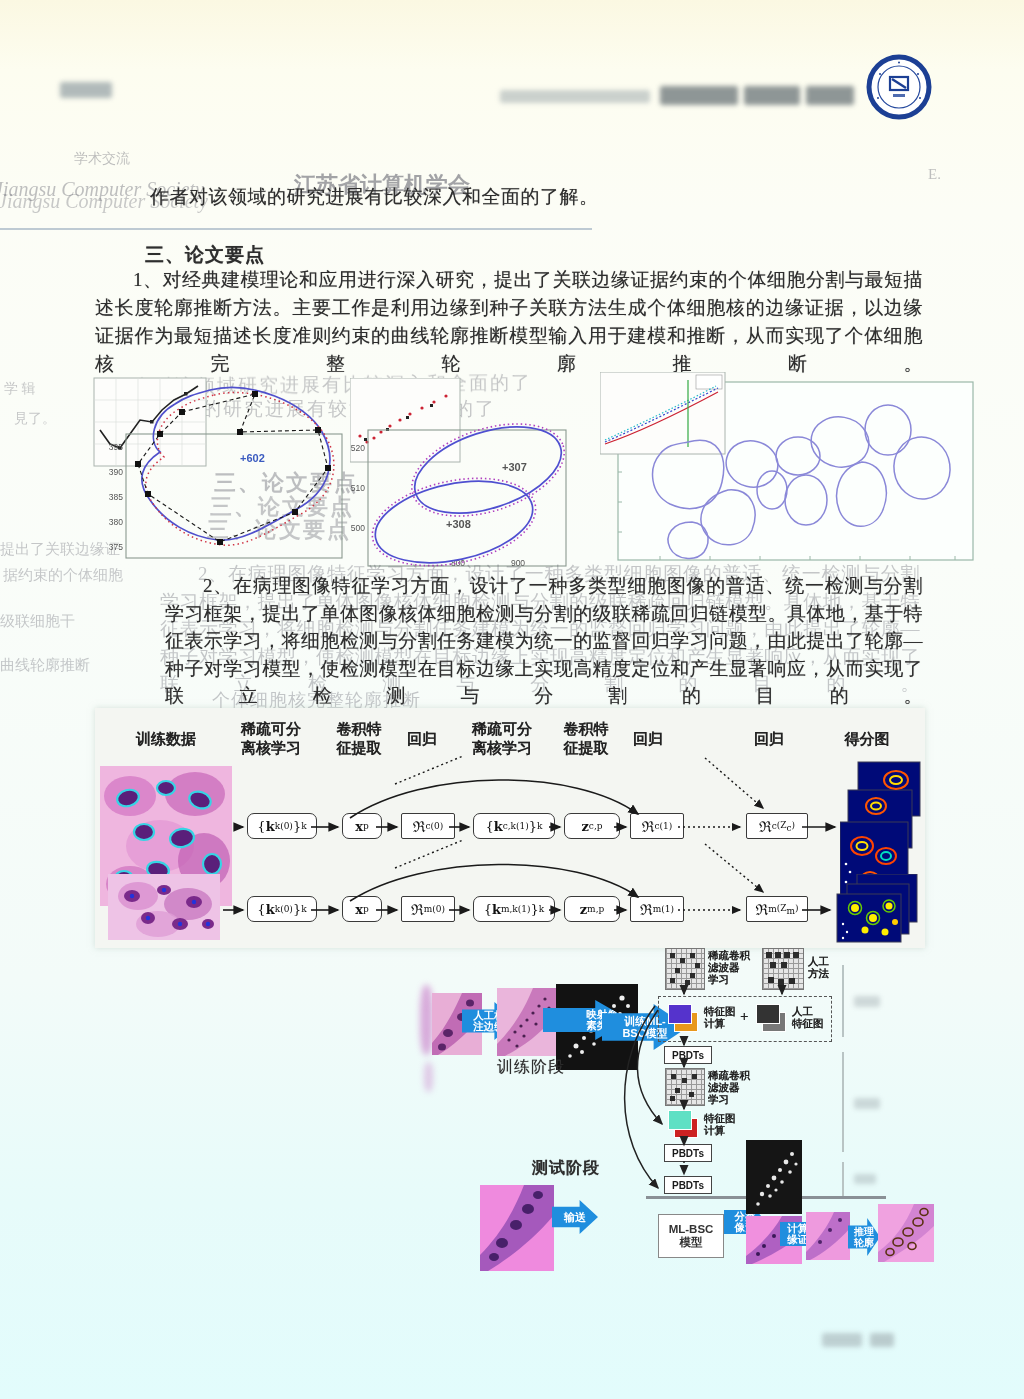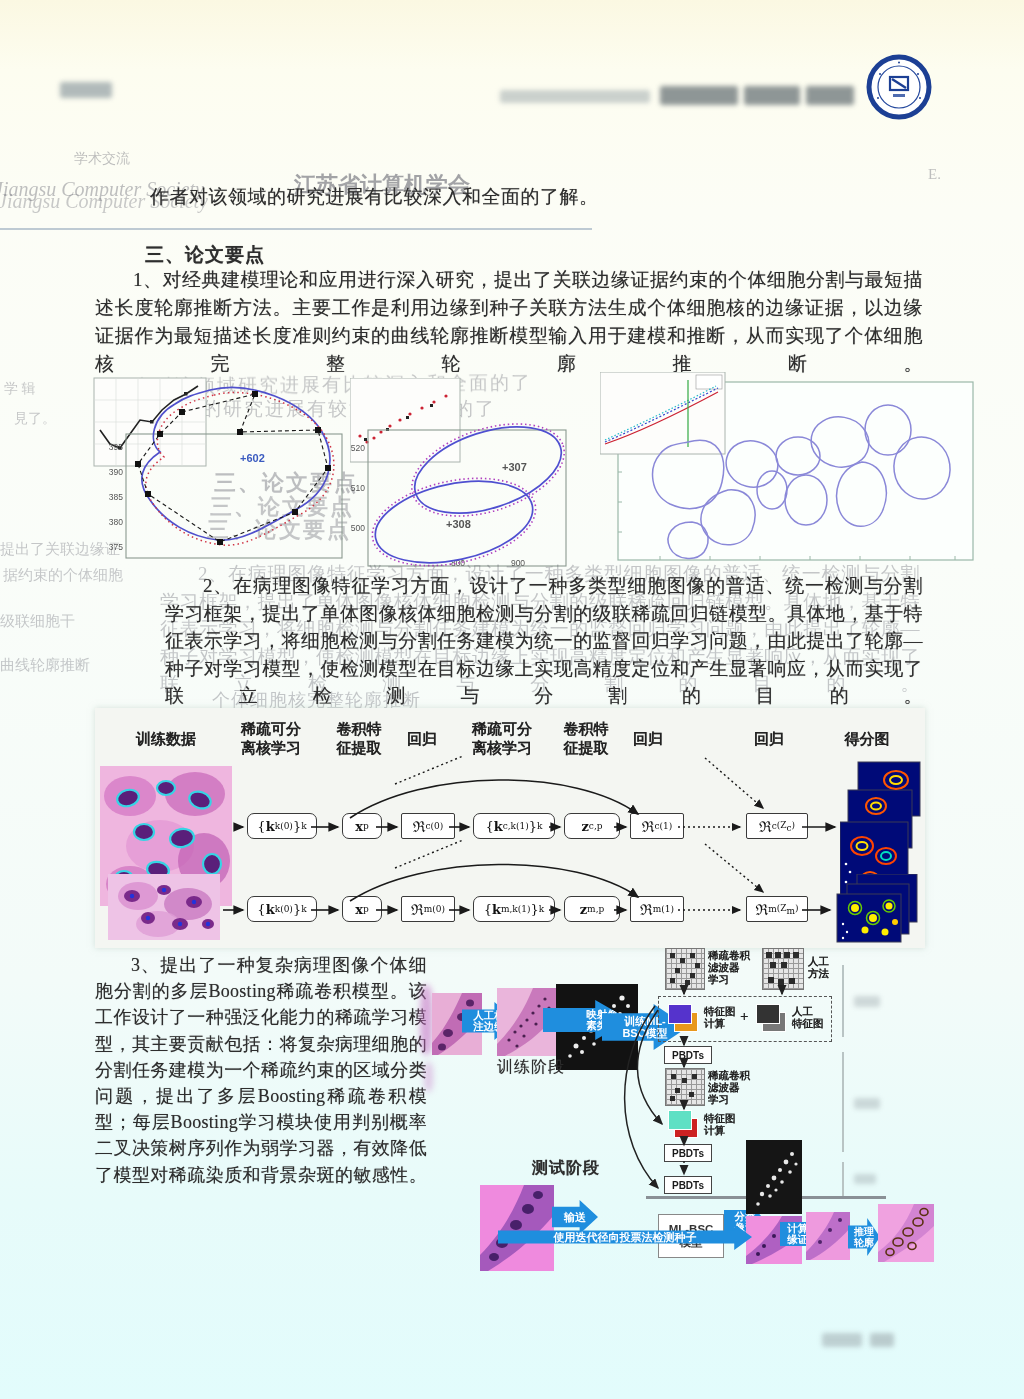--- a/index.html
+++ b/index.html
@@ -380,21 +380,20 @@
         </g>
         <g fill="#fff">
             <circle cx="8" cy="50" r="1.2"></circle>
             <circle cx="12" cy="58" r="1.2"></circle>
             <circle cx="8" cy="64" r="1.2"></circle>
           </g>
       </svg>
     </div>
   </div>
 
-  <div class="abs txt just" style="left:95px;top:952px;width:332px;font-size:18px;line-height:26.2px;text-indent:2em;letter-spacing:.3px;">3、提出了一种复杂病理图像个体细胞分割的多层Boosting稀疏卷积模型。该工作设计了一种强泛化能力的稀疏学习模型，其主要贡献包括：将复杂病理细胞的分割任务建模为一个稀疏约束的区域分类问题，提出了多层Boosting稀疏卷积模型；每层Boosting学习模块使用判别概率二叉决策树序列作为弱学习器，有效降低了模型对稀疏染质和背景杂斑的敏感性。</div>
   <div class="smudge" style="left:420px;top:985px;width:13px;height:70px;"></div>
   <div class="smudge" style="left:424px;top:1062px;width:9px;height:30px;opacity:.35;"></div>
 
   <div class="abs" style="left:432px;top:993px;">
     <svg width="50" height="62" viewBox="0 0 50 62">
       <rect width="50" height="62" fill="#e8aed6"></rect>
       <path d="M0,50 C14,34 22,18 30,0 L50,0 L50,22 C36,40 20,54 6,62 L0,62 Z" fill="#b65bac" opacity=".8"></path>
       <g fill="#5a2468">
           <ellipse cx="16" cy="40" rx="5" ry="4"></ellipse>
           <ellipse cx="30" cy="24" rx="5" ry="4"></ellipse>
@@ -622,18 +621,17 @@
       <g fill="none" stroke="#5a3010" stroke-width="1.6">
         <ellipse cx="20" cy="38" rx="5" ry="4"></ellipse>
           <ellipse cx="30" cy="28" rx="5" ry="4"></ellipse>
           <ellipse cx="40" cy="18" rx="5" ry="4"></ellipse>
         <ellipse cx="46" cy="8" rx="4" ry="3.5"></ellipse>
           <ellipse cx="12" cy="48" rx="4" ry="3.5"></ellipse>
           <ellipse cx="34" cy="42" rx="4" ry="3.5"></ellipse>
       </g>
     </svg>
   </div>
-  <div class="barrow" style="left:498px;top:1224px;width:254px;height:26px;font-size:11px;clip-path:polygon(0 25%,93% 25%,93% 0,100% 50%,93% 100%,93% 75%,0 75%);">使用迭代径向投票法检测种子</div>
 
   <div class="abs blk" style="left:822px;top:1333px;width:40px;height:14px;opacity:.5;"></div>
   <div class="abs blk" style="left:870px;top:1333px;width:24px;height:14px;opacity:.55;"></div>
 
 </div>
 
 </body></html>

